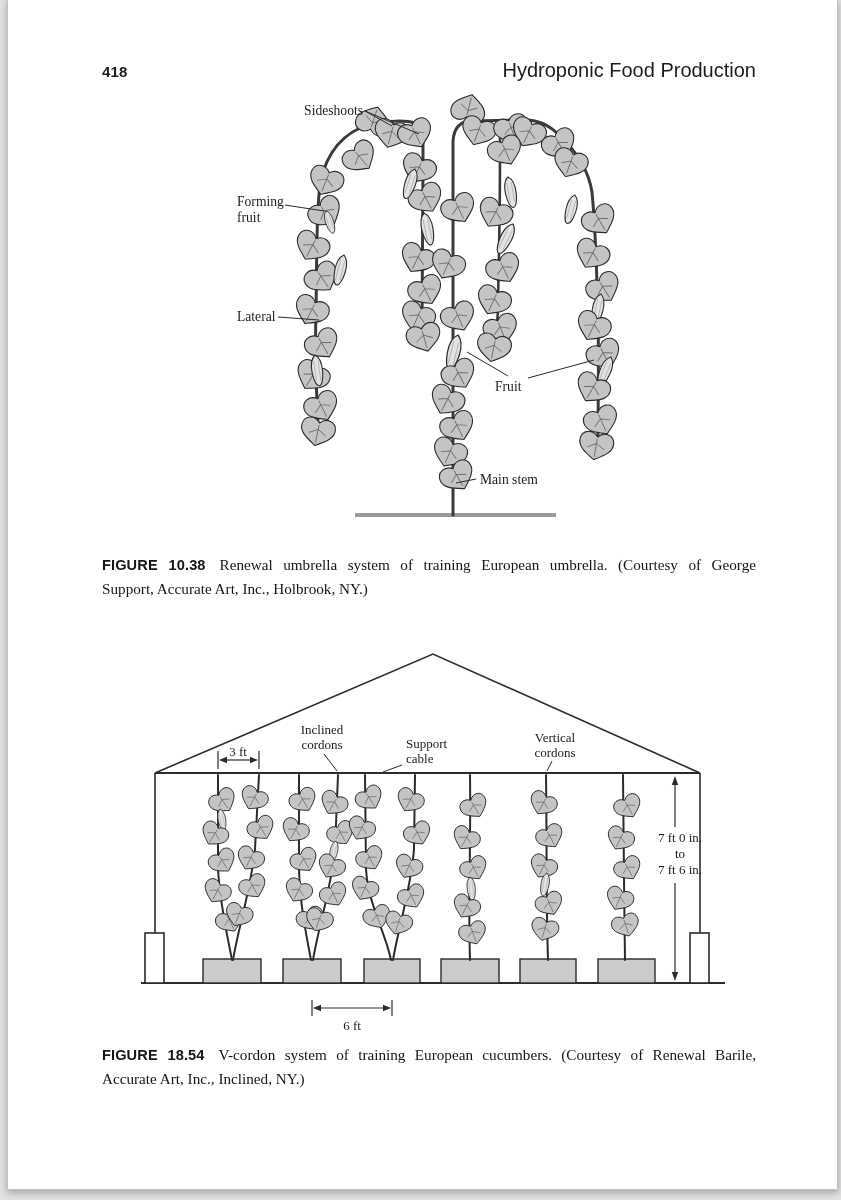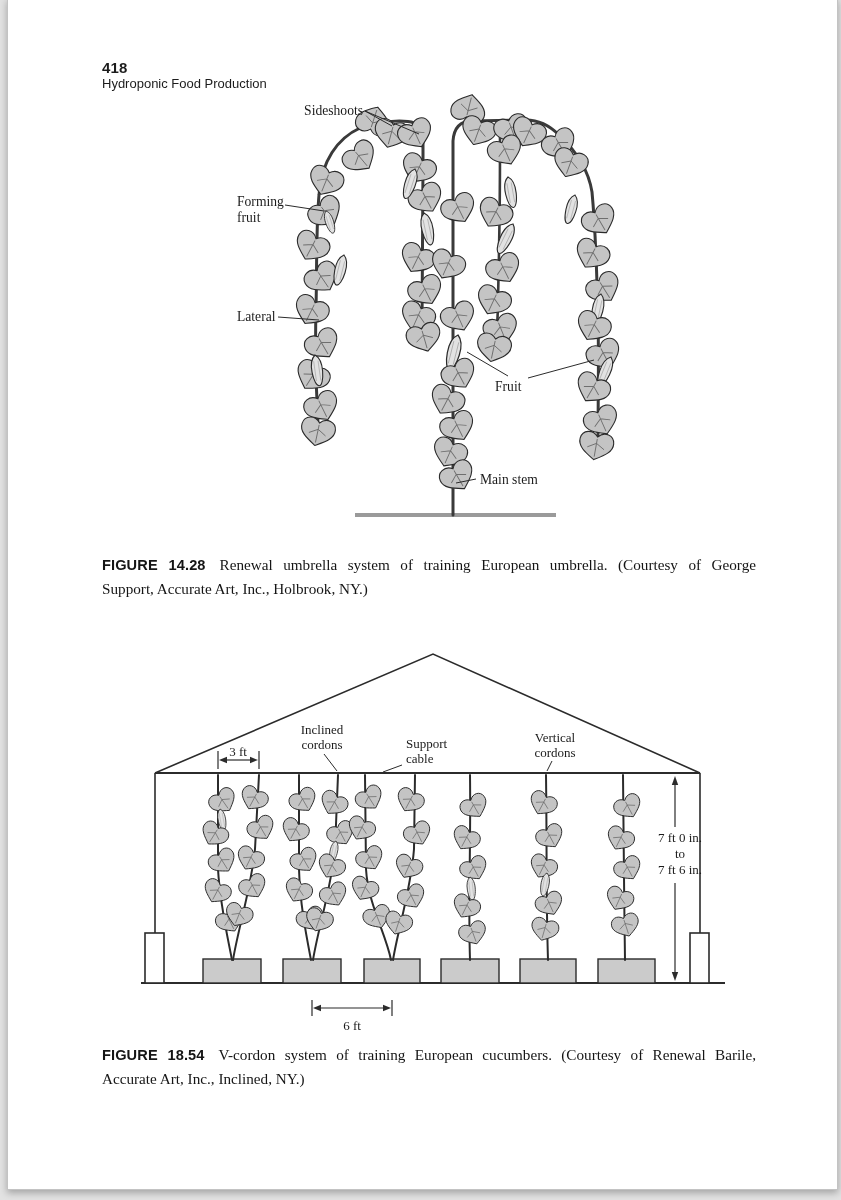--- a/index.html
+++ b/index.html
@@ -10,24 +10,23 @@
   }
   .page{
     position:absolute;left:7px;top:-2px;width:829px;height:1190px;
     background:#ffffff;border:1px solid #c3c3c3;
     box-shadow:0 3px 7px rgba(0,0,0,.28);
   }
   .runhead{
     position:absolute;left:94px;top:60px;width:654px;
     display:flex;justify-content:space-between;align-items:baseline;
     font-family:"Liberation Sans", sans-serif;
-    flex-direction:column;
   }
   .pageno{font-weight:bold;font-size:15px;color:#1c1c1c;letter-spacing:.2px;}
-  .runtitle{font-size:13px;color:#1c1c1c;}
+  .runtitle{font-size:20px;color:#1c1c1c;}
   .figsvg{position:absolute;}
   .caption{
     position:absolute;left:94px;width:654px;
     font-size:15.2px;line-height:24px;color:#151515;
   }
   .caption .l1{text-align:justify;text-align-last:justify;}
   .figlabel{
     font-family:"Liberation Sans", sans-serif;
     font-weight:bold;font-size:14.6px;letter-spacing:.1px;
     margin-right:14px;
@@ -154,21 +153,21 @@
 
     <text class="lbl1" x="355" y="116" text-anchor="end">Sideshoots</text>
     <text class="lbl1" x="229" y="207">Forming</text>
     <text class="lbl1" x="229" y="223">fruit</text>
     <text class="lbl1" x="229" y="322">Lateral</text>
     <text class="lbl1" x="487" y="392">Fruit</text>
     <text class="lbl1" x="472" y="485">Main stem</text>
   </svg>
 
   <div class="caption cap1">
-    <div class="l1"><span class="figlabel">FIGURE 14.28</span><span>Renewal umbrella system of training European umbrella. (Courtesy of George</span></div>
+    <div class="l1"><span class="figlabel">FIGURE 10.38</span><span>Renewal umbrella system of training European umbrella. (Courtesy of George</span></div>
     <div class="l2">Support, Accurate Art, Inc., Holbrook, NY.)</div>
   </div>
 
   <svg class="figsvg" style="left:85px;top:620px;" width="640" height="420" viewBox="85 620 640 420">
 
     <g fill="none" stroke="#2b2b2b" stroke-width="1.6">
       <path d="M147,774 L425,655 L692,774"></path>
       <line x1="147" y1="774" x2="692" y2="774" stroke-width="1.9"></line>
       <line x1="147" y1="774" x2="147" y2="934"></line>
       <line x1="692" y1="774" x2="692" y2="934"></line>

